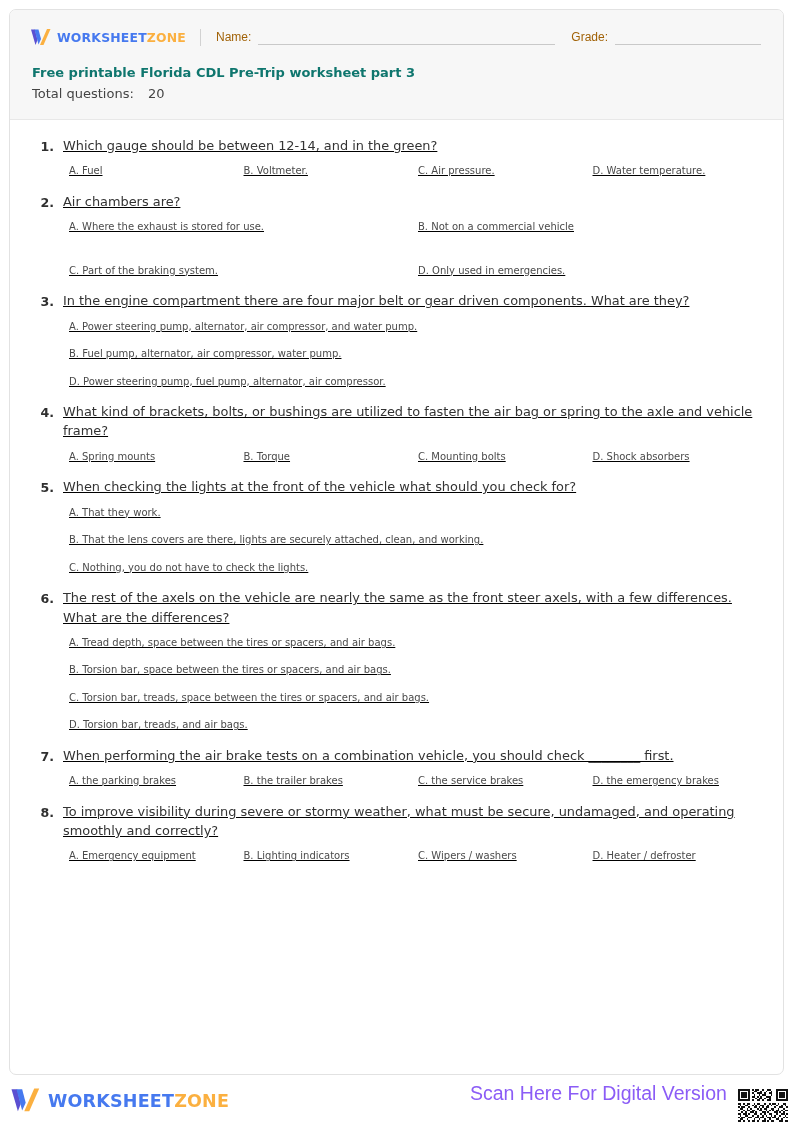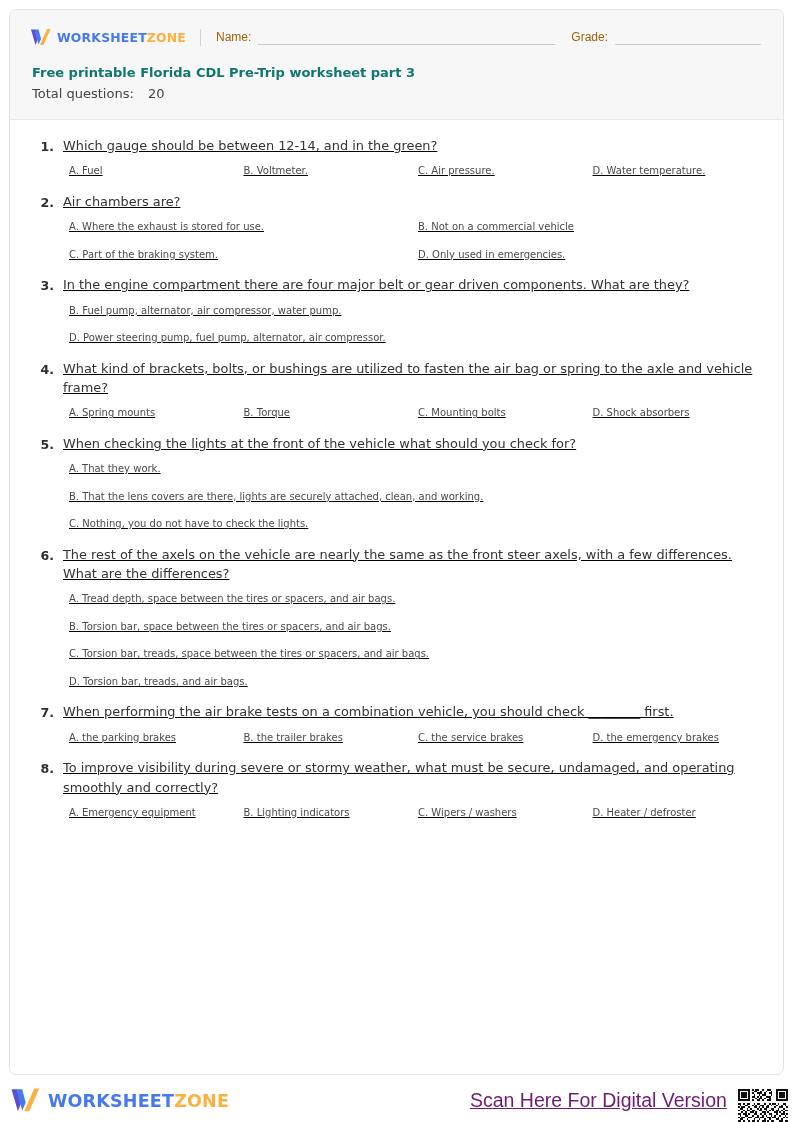--- a/index.html
+++ b/index.html
@@ -80,36 +80,36 @@
   }
   .opts { margin-top: 9px; }
   .opt {
     font-size: 10px; color: #4a4a4a; line-height: 1.45;
     font-family: "DejaVu Sans", sans-serif;
     padding-left: 6px;
   }
   .opts.cols1 .opt { margin-bottom: 13px; }
   .opts.cols1 .opt:last-child { margin-bottom: 0; }
   .opts.cols2 { display: flex; flex-wrap: wrap; }
-  .opts.cols2 .opt { width: 50%; margin-bottom: 13px; }
+  .opts.cols2 .opt { width: 50%; margin-bottom: 29px; }
   .opts.cols2 .opt:nth-last-child(-n+2) { margin-bottom: 0; }
   .opts.cols4 { display: flex; }
   .opts.cols4 .opt { width: 25%; }
 
   
   .footer {
     position: absolute; left: 0; top: 1082px;
     width: 793px; height: 40px;
   }
   .footer-logo { position: absolute; left: 10px; top: 5px; display: flex; align-items: center; }
   .footer-logo .logo-mark { width: 30px; height: 27px; margin-right: 8px; }
   .scan-text {
-    position: absolute; left: 470px; top: 7px;
+    position: absolute; left: 470px; top: 0;
     font-family: "Liberation Sans", sans-serif;
-    font-size: 19.5px; color: #701a75; white-space: nowrap; text-decoration: underline;
+    font-size: 19.5px; color: #8b5cf6; white-space: nowrap;
   }
   .qr {
     position: absolute; left: 738px; top: 1089px;
     width: 50px; height: 50px;
   }
 </style>
 </head>
 <body>
 
 <div class="page">
@@ -173,20 +173,21 @@
               <div class="opt">C. Part of the braking system.</div>
               <div class="opt">D. Only used in emergencies.</div>
             </div>
           </div>
         </div>
         <div class="question">
           <div class="q-num">3.</div>
           <div class="q-body">
             <div class="q-text">In the engine compartment there are four major belt or gear driven components. What are they?</div>
             <div class="opts cols1">
+              <div class="opt">A. Power steering pump, alternator, air compressor, and water pump.</div>
               <div class="opt">B. Fuel pump, alternator, air compressor, water pump.</div>
               <div class="opt">D. Power steering pump, fuel pump, alternator, air compressor.</div>
             </div>
           </div>
         </div>
         <div class="question">
           <div class="q-num">4.</div>
           <div class="q-body">
             <div class="q-text">What kind of brackets, bolts, or bushings are utilized to fasten the air bag or spring to the axle and vehicle frame?</div>
             <div class="opts cols4">

